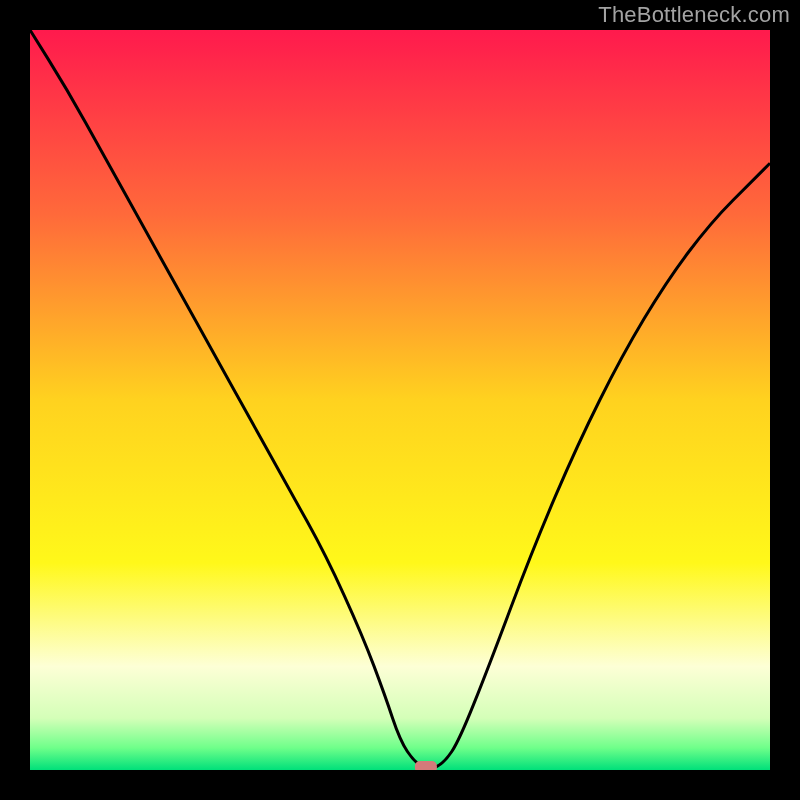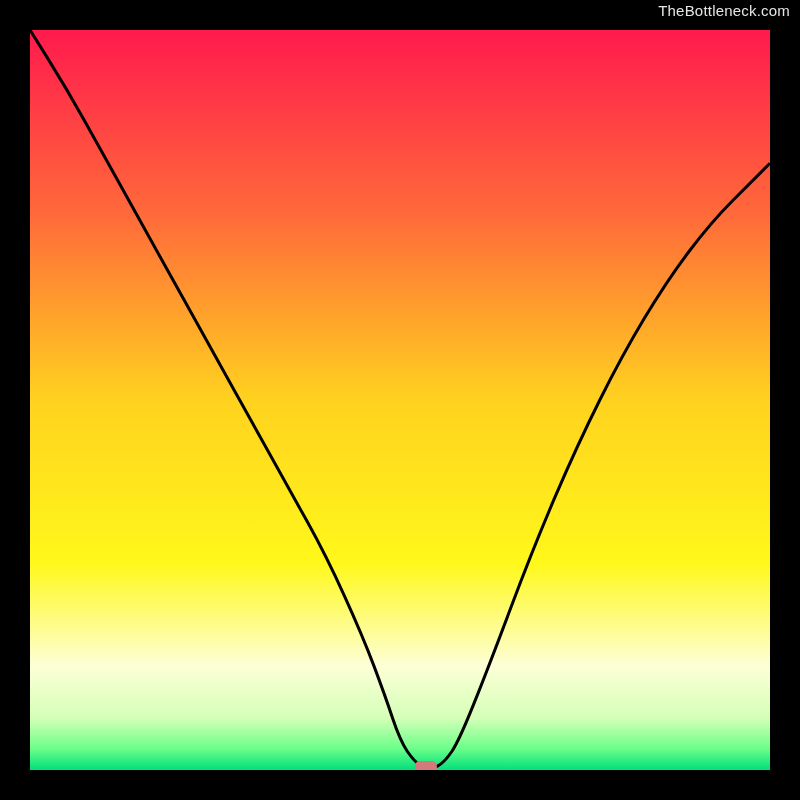--- a/index.html
+++ b/index.html
@@ -14,22 +14,22 @@
   .frame {
     position: relative;
     width: 800px;
     height: 800px;
     background: #000;
   }
   .watermark {
     position: absolute;
     top: 2px;
     right: 10px;
-    color: #e5e5e5;
-    font-size: 15px;
+    color: #a3a3a3;
+    font-size: 22px;
     letter-spacing: 0.2px;
     font-weight: 500;
     z-index: 5;
   }
   .plot {
     position: absolute;
     left: 30px;
     top: 30px;
     width: 740px;
     height: 740px;

